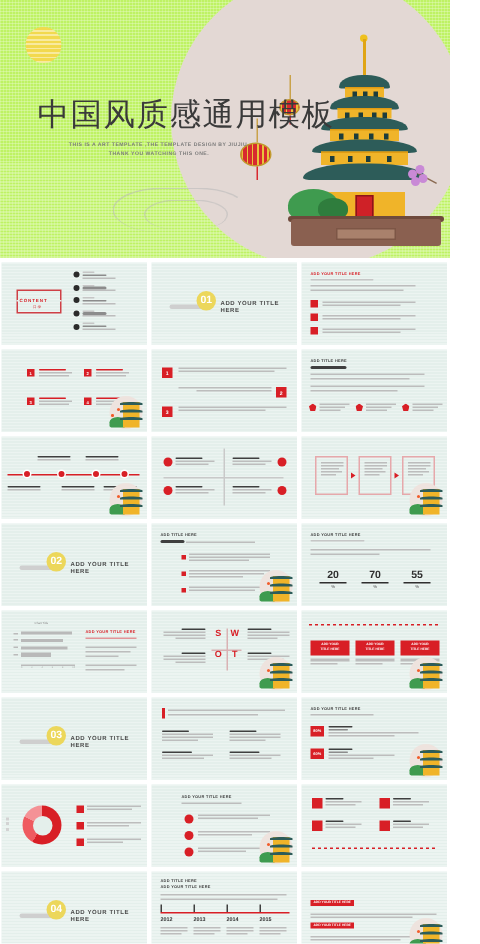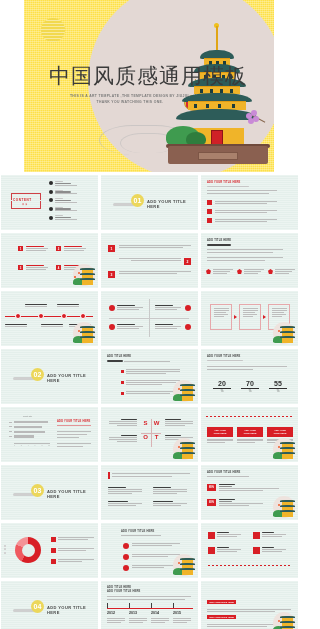--- a/index.html
+++ b/index.html
@@ -6,24 +6,23 @@
   html,body { width:300px; height:629px; }
   body {
     font-family: "Liberation Sans", sans-serif;
     background:#ffffff;
     overflow:hidden;
   }
   #page { position:relative; width:300px; height:629px; background:#fff; }
 
   
   .hero {
-    position:relative; width:250px; height:172px;
-    background:#fde047;
+    position:relative; width:300px; height:172px;
+    background:#bef264;
     overflow:hidden;
-    margin-left:24px;
   }
   .hero-noise{
     position:absolute; inset:0;
     background-image:
       repeating-linear-gradient(0deg, rgba(255,255,255,.35) 0 1px, rgba(0,0,0,0) 1px 2px),
       repeating-linear-gradient(90deg, rgba(255,255,255,.25) 0 1px, rgba(0,0,0,0) 1px 2px);
     opacity:.8;
   }
   .hero-circle{
     position:absolute; right:-10px; bottom:-6px;

